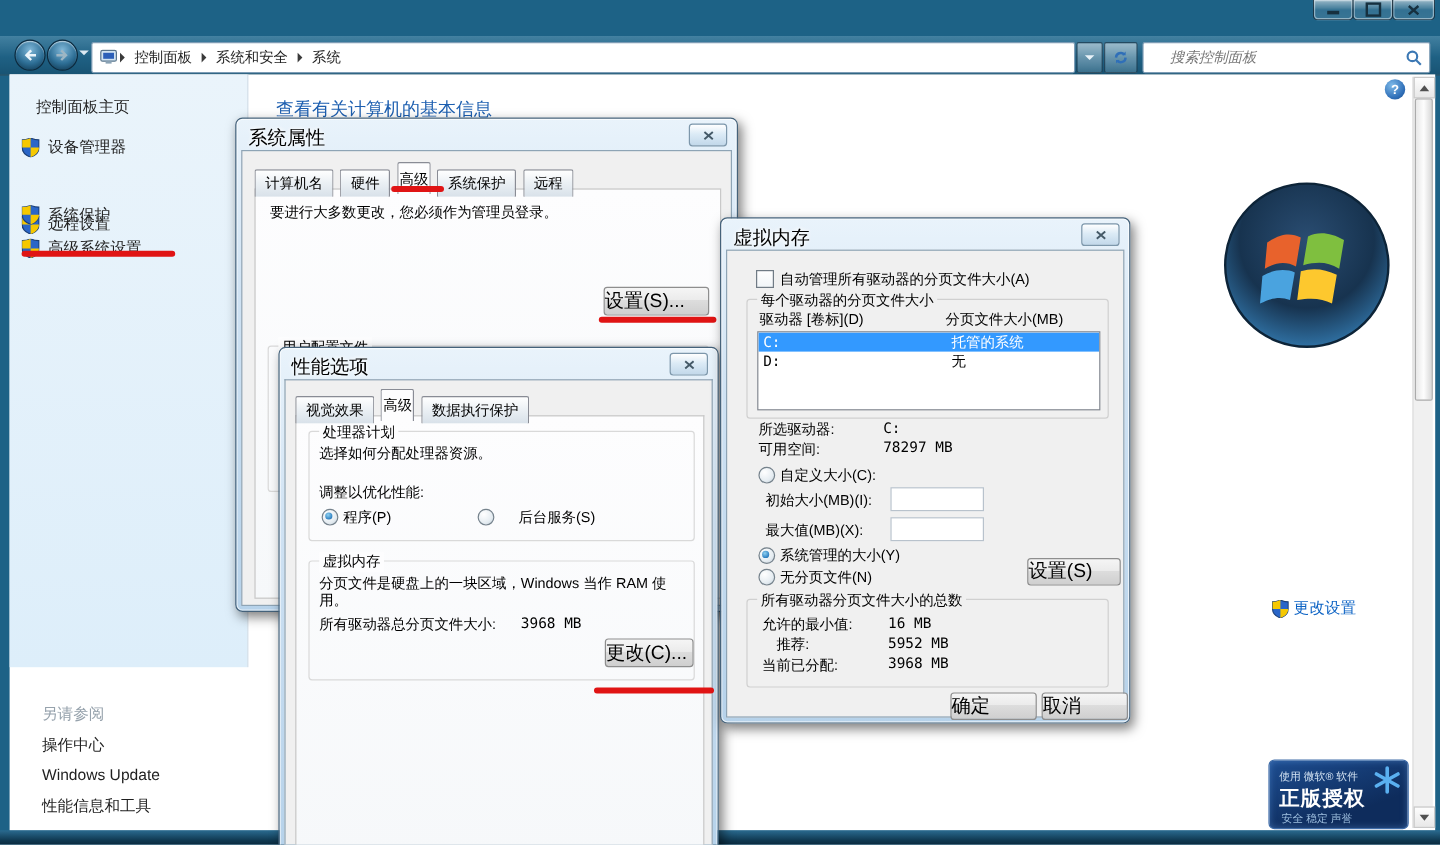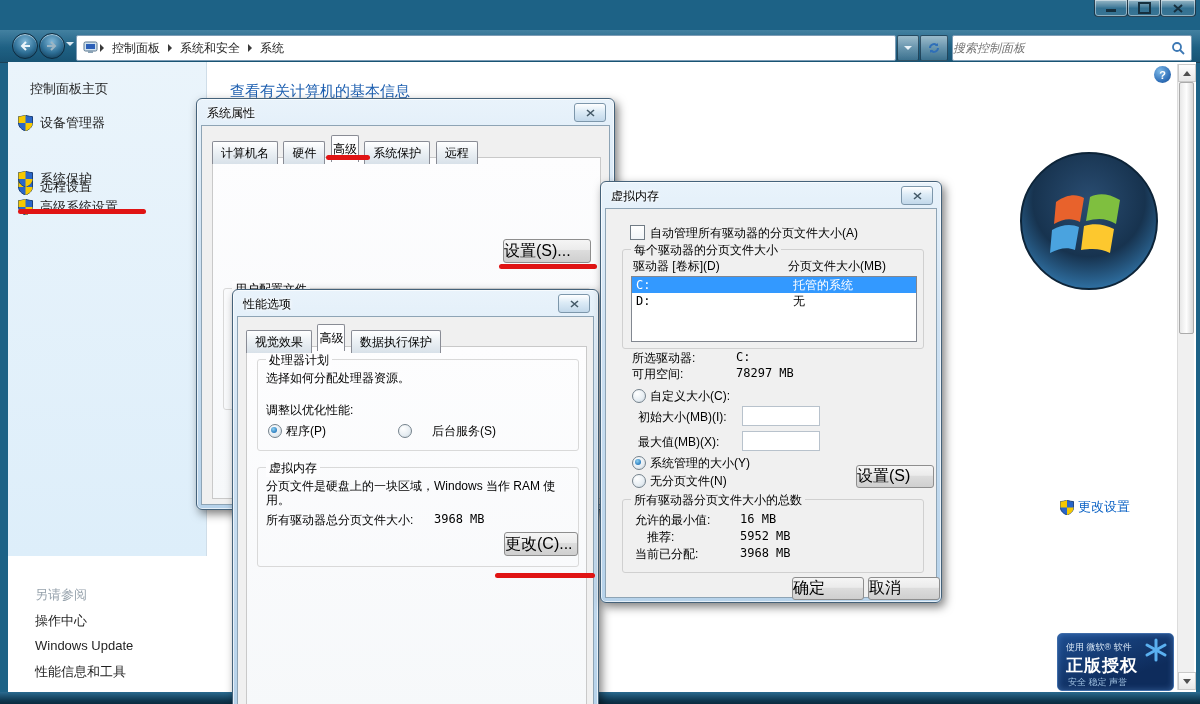--- a/index.html
+++ b/index.html
@@ -23,35 +23,35 @@
     border-bottom:1px solid rgba(8,30,45,.65);}
   .roundbtn{width:24px;height:24px;border-radius:50%;
     background:radial-gradient(circle at 50% 32%,#7fb7d8,#2e6f96 55%,#123d58 90%);
     border:1px solid #0c2a3e;box-shadow:inset 0 1px 1px rgba(255,255,255,.6);display:flex;align-items:center;justify-content:center;}
   .crumbbar{background:#fff;border:1px solid #7d9cb5;border-radius:2px;display:flex;align-items:center;}
   .crumb{font-size:12px;color:#1e1e1e;padding:0 6px;white-space:nowrap;}
   .sep-arrow{width:0;height:0;border-left:4px solid #3a3a3a;border-top:4px solid transparent;border-bottom:4px solid transparent;margin:0 2px;}
   .glassbtn{border:1px solid rgba(15,45,65,.7);border-radius:2px;
     background:linear-gradient(rgba(255,255,255,.5),rgba(200,225,240,.2));display:flex;align-items:center;justify-content:center;}
   .searchbox{background:#fff;border:1px solid #7d9cb5;border-radius:2px;display:flex;align-items:center;}
-  .searchbox input{border:none;outline:none;flex:1;font-size:12px;font-style:italic;color:#6b6b6b;padding:0 0;background:transparent;font-family:inherit;}
+  .searchbox input{border:none;outline:none;flex:1;font-size:12px;font-style:italic;color:#6b6b6b;padding:0 22px;background:transparent;font-family:inherit;}
   
   .content-panel{left:8px;top:62px;width:1188px;height:630px;background:#fff;}
   .sidebar{left:0;top:0;width:198px;height:494px;background:linear-gradient(180deg,#eaf4fb,#ddeefa);border-right:1px solid #cfdde8;}
   .side-item{display:flex;align-items:center;gap:7px;}
   .shield{width:15px;height:16px;display:inline-block;}
   .scrollbar{right:2px;top:2px;width:16px;height:626px;background:#f0f0f0;border-left:1px solid #dcdcdc;}
   .sb-btn{width:16px;height:16px;background:linear-gradient(#fdfdfd,#e8e8e8);border:1px solid #c9c9c9;display:flex;align-items:center;justify-content:center;}
   .tri-up{width:0;height:0;border-bottom:5px solid #505050;border-left:4px solid transparent;border-right:4px solid transparent;}
   .tri-down{width:0;height:0;border-top:5px solid #505050;border-left:4px solid transparent;border-right:4px solid transparent;}
   
   .dialog{border:1px solid #45627a;border-radius:6px;
     background:linear-gradient(#e9f3fb,#cfe2f3 35%,#b6d2ea);
     box-shadow:3px 4px 10px rgba(0,0,0,.5), inset 0 0 0 1px rgba(255,255,255,.65);}
-  .dlg-title{position:absolute;left:10px;top:6px;font-size:12px;color:#000;text-shadow:0 0 4px #fff,0 0 4px #fff;}
+  .dlg-title{position:absolute;left:10px;top:6px;font-size:16px;color:#000;text-shadow:0 0 4px #fff,0 0 4px #fff;}
   .dlg-close{position:absolute;width:30px;height:17px;border:1px solid #7d97ab;border-radius:3px;
     background:linear-gradient(#fff,#dcebf6 45%,#c2d8ea);display:flex;align-items:center;justify-content:center;
     color:#3d4f5c;font-size:10px;font-weight:bold;}
   .dlg-face{position:absolute;background:#f0f0f0;border:1px solid #8ea4b5;}
   .tabpage{position:absolute;background:linear-gradient(#fdfdfe,#f6f8fa);border:1px solid #c9c9c9;z-index:1;}
   .tab{position:relative;display:inline-block;padding:3px 8px 2px;font-size:12px;color:#000;
     background:linear-gradient(#ffffff,#ecf1f5 45%,#d8e1e9);border:1px solid #898c95;border-bottom:none;border-radius:2px 2px 0 0;margin-right:1px;top:2px;}
   .tab.active{background:#fdfdfe;top:-2px;padding:5px 1px 4px;z-index:4;}
   .tabrow{position:absolute;z-index:3;}
   .groupbox{position:absolute;border:1px solid #d9d9d9;border-radius:3px;}
@@ -240,20 +240,21 @@
       <div class="tabrow" style="left:10px;top:11px;">
         <span class="tab">计算机名</span>
         <span class="tab">硬件</span>
         <span class="tab active">高级</span>
         <span class="tab">系统保护</span>
         <span class="tab">远程</span>
       </div>
       <div class="redline" style="left:124px;top:29px;width:44px;"></div>
 
       <div class="tabpage" style="left:10px;top:31px;width:387px;height:340px;">
+        <div class="lbl" style="left:12px;top:11px;">要进行大多数更改，您必须作为管理员登录。</div>
 
         <div class="btn" style="left:290px;top:81px;width:86px;height:22px;">
             <span>设置(S)...</span>
           </div>
         <div class="redline" style="left:286px;top:106px;width:98px;"></div>
 
         <div class="groupbox" style="left:10px;top:130px;width:366px;height:120px;">
           <span class="grouplabel">用户配置文件</span>
         </div>
       </div>

